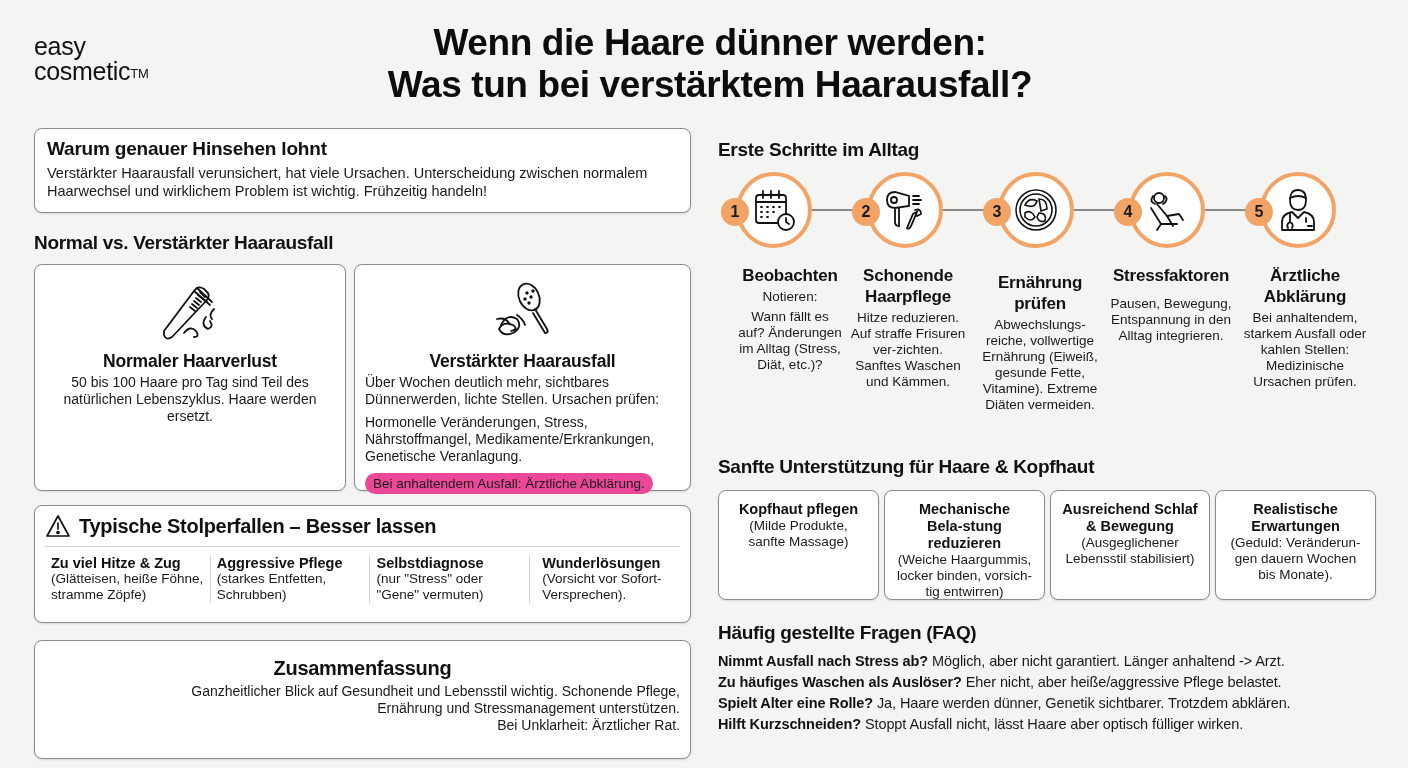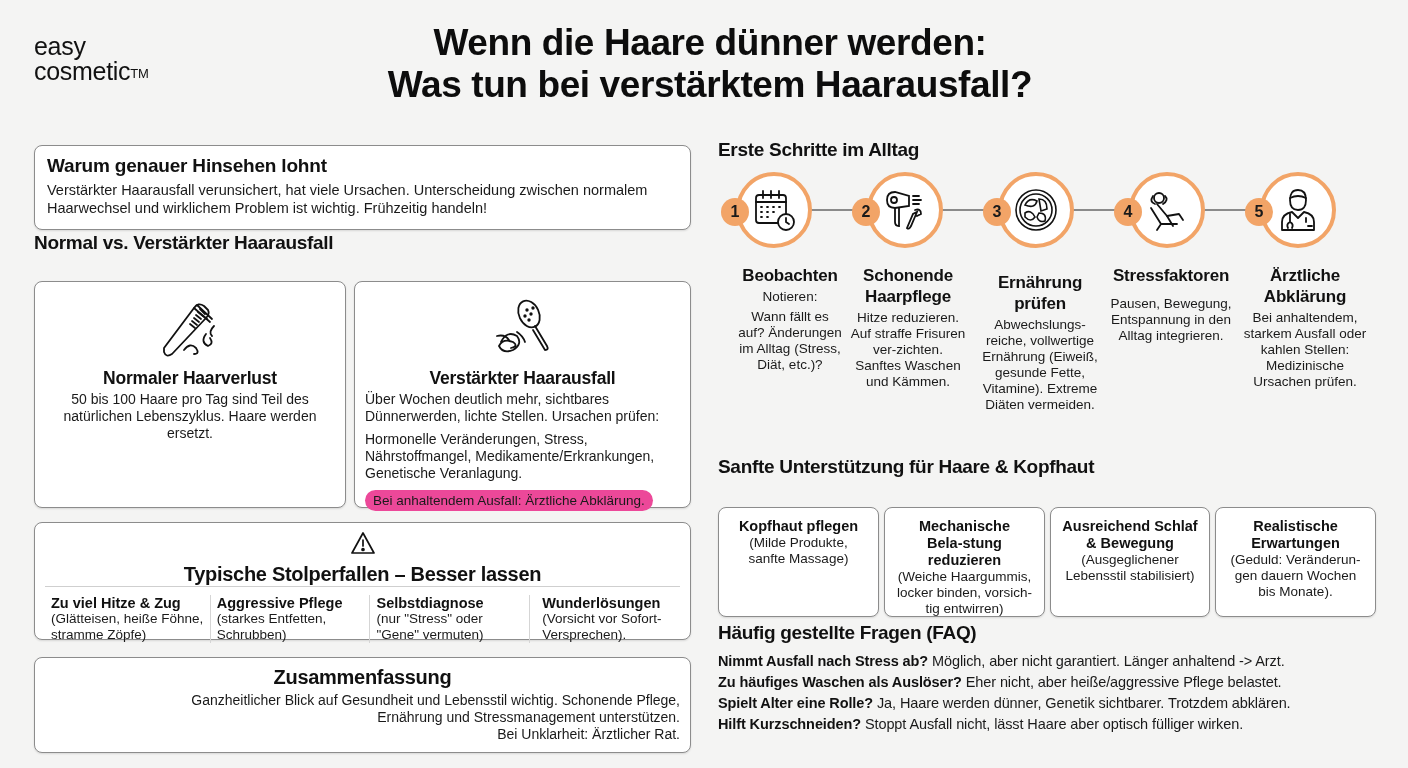--- a/index.html
+++ b/index.html
@@ -13,21 +13,20 @@
   .abs { position: absolute; }
   .logo { left: 34px; top: 34px; font-size: 25px; line-height: 25px; font-weight: 500; letter-spacing: -0.3px; color: #111; }
   .logo .tm { font-size: 13px; vertical-align: top; position: relative; top: 2px; }
   .main-title {
     left: 290px; top: 22px; width: 840px; text-align: center;
     font-size: 37px; line-height: 42px; font-weight: 900; letter-spacing: -0.4px; color: #0d0d0d;
   }
   .card {
     background: #fff; border: 1px solid #8c8c8c; border-radius: 8px;
     box-shadow: 0 1px 2px rgba(0,0,0,0.12);
-    margin-top: 17px;
   }
   .h-section { font-size: 19px; font-weight: 700; letter-spacing: -0.3px; color: #111; }
 
   
   .intro { left: 34px; top: 128px; width: 657px; height: 85px; padding: 9px 12px; }
   .intro h2 { font-size: 19px; font-weight: 700; letter-spacing: -0.2px; margin-bottom: 4px; }
   .intro p { font-size: 14.5px; line-height: 18px; color: #1a1a1a; }
 
   
   .nv-title { left: 34px; top: 232px; }
@@ -38,29 +37,29 @@
   .nv-card h3 { font-size: 17.5px; font-weight: 700; text-align: center; margin-top: 4px; margin-bottom: 2px; letter-spacing: -0.2px; }
   .nv-card p { font-size: 14px; line-height: 17px; color: #1a1a1a; }
   .nv-right p { margin-bottom: 6px; }
   .pill {
     display: inline-block; background: #ec4899; border-radius: 12px;
     padding: 3px 8px; font-size: 13.5px; color: #1a1a1a; margin-top: 2px;
   }
 
   
   .pit { left: 34px; top: 505px; width: 657px; height: 118px; padding: 8px 10px; }
-  .pit-head { display: flex; align-items: center; gap: 8px; border-bottom: 1px solid #cfcfcf; flex-direction: column; }
+  .pit-head { display: flex; align-items: center; gap: 8px; padding-bottom: 8px; border-bottom: 1px solid #cfcfcf; }
   .pit-head h2 { font-size: 20px; font-weight: 700; letter-spacing: -0.3px; }
   .pit-cols { display: flex; margin-top: 8px; }
   .pit-col { padding: 0 6px; font-size: 13.5px; line-height: 16px; color: #1a1a1a; border-right: 1px solid #d5d5d5; }
   .pit-col:last-child { border-right: none; }
   .pit-col b { display: block; font-size: 14.5px; color: #111; }
 
   
-  .sum { left: 34px; top: 640px; width: 657px; height: 96px; padding: 8px 10px; text-align: center; }
+  .sum { left: 34px; top: 640px; width: 657px; height: 119px; padding: 16px 10px; text-align: center; }
   .sum h2 { font-size: 20px; font-weight: 700; margin-bottom: 3px; letter-spacing: -0.3px; }
   .sum p { font-size: 14px; line-height: 17px; color: #1a1a1a; text-align: right; }
 
   
   .steps-title { left: 718px; top: 139px; }
   .steps-line { left: 745px; top: 209px; width: 530px; height: 2px; background: #8a8a8a; }
   .step { position: absolute; top: 172px; width: 120px; }
   .step-circle {
     position: absolute; left: 32px; top: 0; width: 76px; height: 76px; border-radius: 50%;
     background: #fff; border: 4px solid #f2a467;

